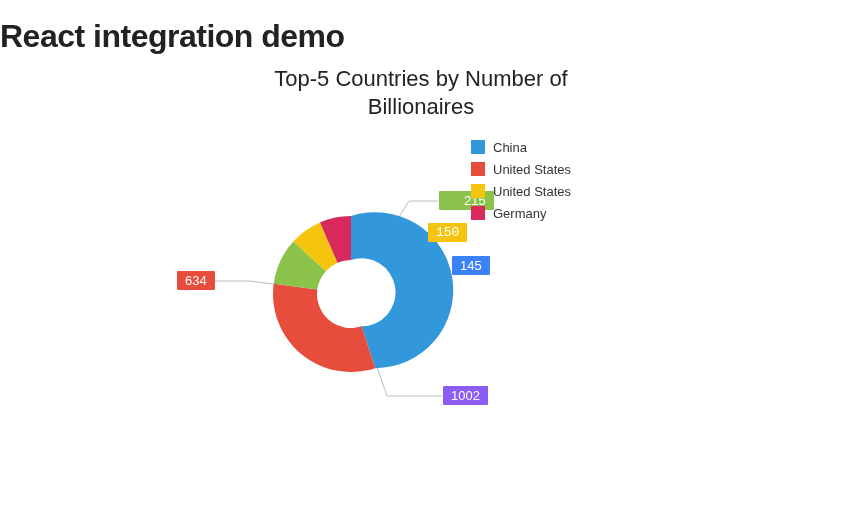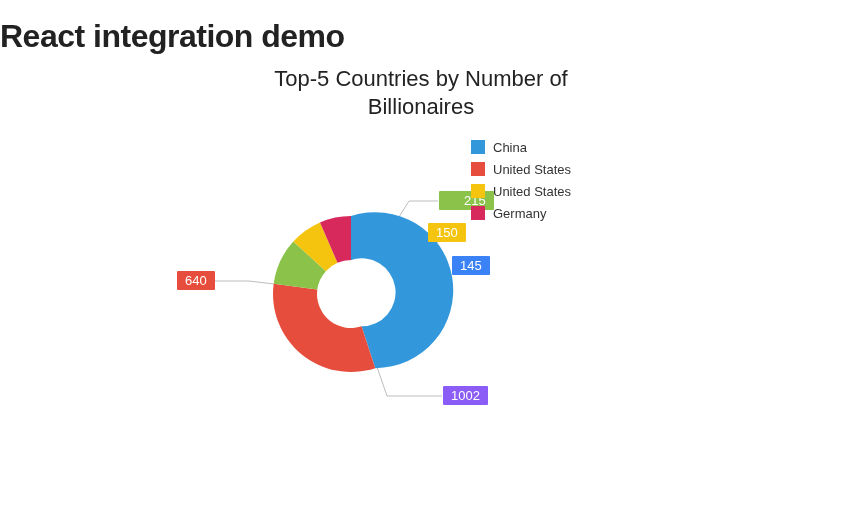--- a/index.html
+++ b/index.html
@@ -47,23 +47,23 @@
 
         <path fill="#8bc34a" d="M132.69 159.68 A78 78 0 0 1 152.29 117.53 L184.85 147.13 A34 34 0 0 0 176.30 165.50 Z"></path>
 
         <path fill="#f4c40f" d="M152.29 117.53 A78 78 0 0 1 179.00 98.43 L196.49 138.80 A34 34 0 0 0 184.85 147.13 Z"></path>
 
         <path fill="#d7295c" d="M179.00 98.43 A78 78 0 0 1 210 92 L210 136 A34 34 0 0 0 196.49 138.80 Z"></path>
       </g>
     </svg>
 
     <span class="val-label" style="left:302px;top:262px;background:#8b5cf6;">1002</span>
-    <span class="val-label" style="left:36px;top:147px;background:#e74d3c;">640</span>
+    <span class="val-label" style="left:36px;top:147px;background:#e74d3c;">634</span>
     <span class="val-label" style="left:298px;top:67px;background:#8bc34a;padding-left:25px;">215</span>
-    <span class="val-label" style="left:287px;top:99px;background:#f4c40f;">150</span>
+    <span class="val-label" style="left:287px;top:99px;background:#f4c40f;font-family:Liberation Mono, monospace;">150</span>
     <span class="val-label" style="left:311px;top:132px;background:#3b82f6;">145</span>
 
     <div class="legend">
       <div class="legend-row">
         <span class="legend-swatch" style="background:#3398db"></span>
         <span>China</span>
       </div>
       <div class="legend-row">
         <span class="legend-swatch" style="background:#e74d3c"></span>
         <span>United States</span>

